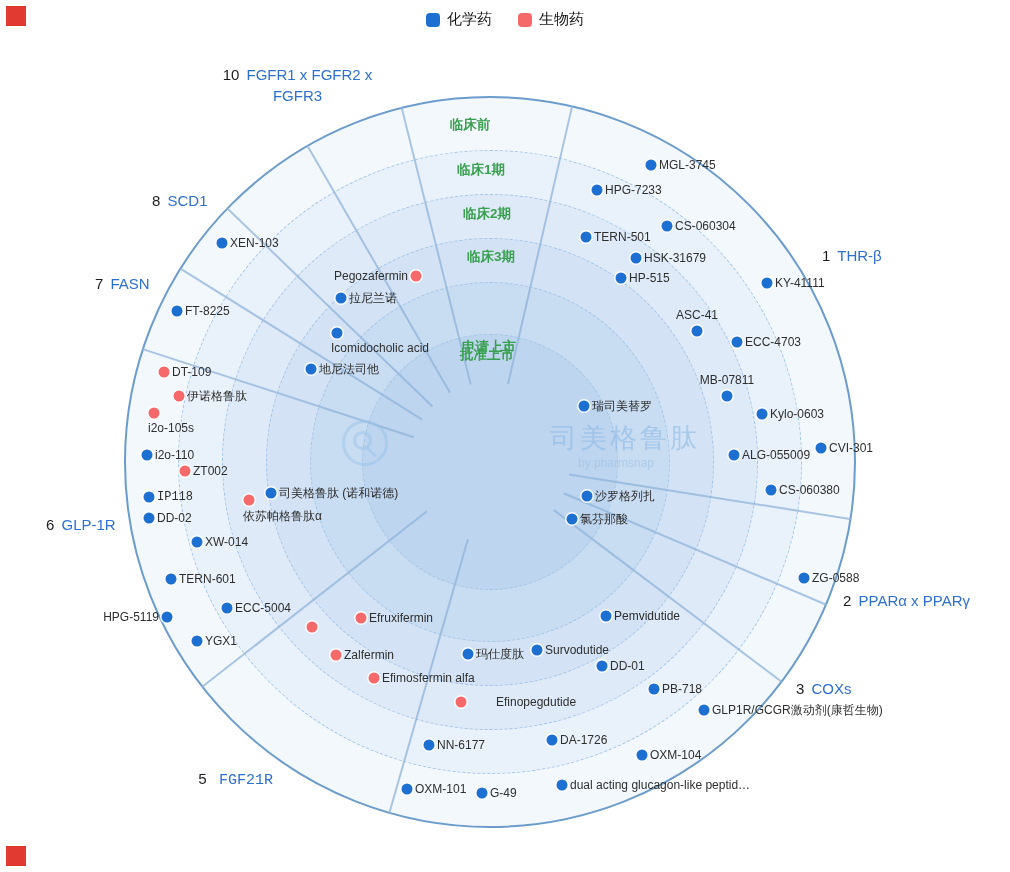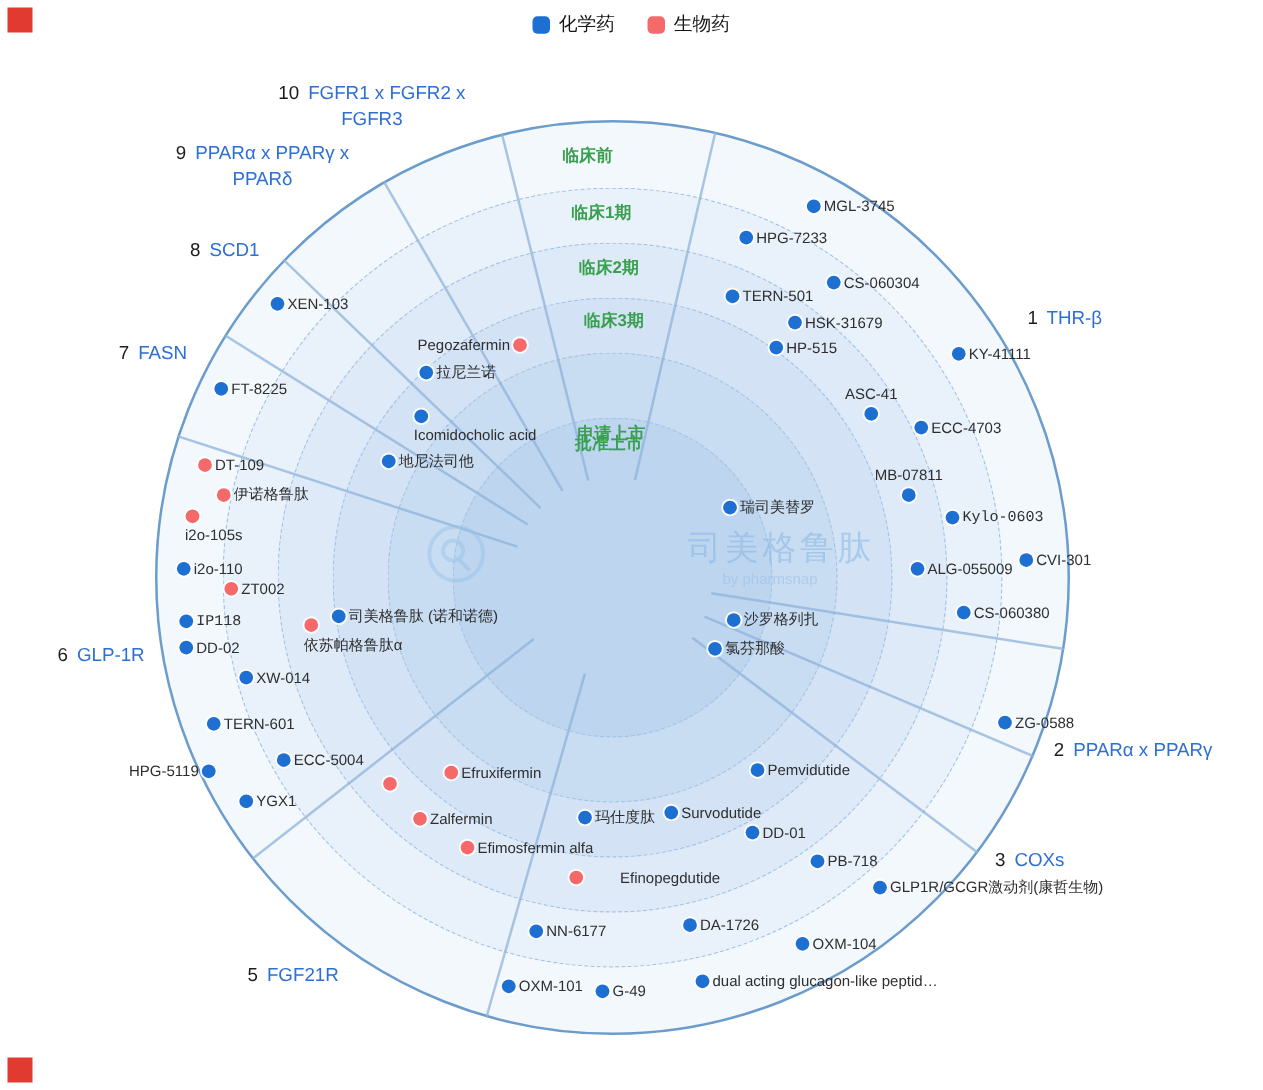--- a/index.html
+++ b/index.html
@@ -121,21 +121,21 @@
         <div class="drug-label" style="left: 629px; top: 278px; transform: translateY(-50%);">HP-515</div>
         <div class="drug-dot" title="KY-41111" style="left: 767px; top: 283px; background: rgb(29, 111, 210);"></div>
         <div class="drug-label" style="left: 775px; top: 283px; transform: translateY(-50%);">KY-41111</div>
         <div class="drug-dot" title="ASC-41" style="left: 697px; top: 331px; background: rgb(29, 111, 210);"></div>
         <div class="drug-label" style="left: 697px; top: 322px; transform: translate(-50%, -100%);">ASC-41</div>
         <div class="drug-dot" title="ECC-4703" style="left: 737px; top: 342px; background: rgb(29, 111, 210);"></div>
         <div class="drug-label" style="left: 745px; top: 342px; transform: translateY(-50%);">ECC-4703</div>
         <div class="drug-dot" title="MB-07811" style="left: 727px; top: 396px; background: rgb(29, 111, 210);"></div>
         <div class="drug-label" style="left: 727px; top: 387px; transform: translate(-50%, -100%);">MB-07811</div>
         <div class="drug-dot" title="Kylo-0603" style="left: 762px; top: 414px; background: rgb(29, 111, 210);"></div>
-        <div class="drug-label" style="left: 770px; top: 414px; transform: translateY(-50%); font-family: Liberation Mono, monospace;">Kylo-0603</div>
+        <div class="drug-label" style="left: 770px; top: 414px; transform: translateY(-50%);">Kylo-0603</div>
         <div class="drug-dot" title="CVI-301" style="left: 821px; top: 448px; background: rgb(29, 111, 210);"></div>
         <div class="drug-label" style="left: 829px; top: 448px; transform: translateY(-50%);">CVI-301</div>
         <div class="drug-dot" title="ALG-055009" style="left: 734px; top: 455px; background: rgb(29, 111, 210);"></div>
         <div class="drug-label" style="left: 742px; top: 455px; transform: translateY(-50%);">ALG-055009</div>
         <div class="drug-dot" title="CS-060380" style="left: 771px; top: 490px; background: rgb(29, 111, 210);"></div>
         <div class="drug-label" style="left: 779px; top: 490px; transform: translateY(-50%);">CS-060380</div>
         <div class="drug-dot" title="瑞司美替罗" style="left: 584px; top: 406px; background: rgb(29, 111, 210);"></div>
         <div class="drug-label" style="left: 592px; top: 406px; transform: translateY(-50%);">瑞司美替罗</div>
         <div class="drug-dot" title="沙罗格列扎" style="left: 587px; top: 496px; background: rgb(29, 111, 210);"></div>
         <div class="drug-label" style="left: 595px; top: 496px; transform: translateY(-50%);">沙罗格列扎</div>
@@ -215,21 +215,20 @@
         <div class="drug-dot" title="拉尼兰诺" style="left: 341px; top: 298px; background: rgb(29, 111, 210);"></div>
         <div class="drug-label" style="left: 349px; top: 298px; transform: translateY(-50%);">拉尼兰诺</div>
         <div class="drug-dot" title="Pegozafermin" style="left: 416px; top: 276px; background: rgb(246, 105, 106);"></div>
         <div class="drug-label" style="left: 408px; top: 276px; transform: translate(-100%, -50%);">Pegozafermin</div>
       </div>
     <div class="layer" id="layer-sectors">
         <div class="sector-label" style="left: 822px; top: 255px; transform: translateY(-50%);"><span class="rank">1</span> <span class="tname">THR-β</span></div>
         <div class="sector-label" style="left: 843px; top: 600px; transform: translateY(-50%);"><span class="rank">2</span> <span class="tname">PPARα x PPARγ</span></div>
         <div class="sector-label" style="left: 796px; top: 688px; transform: translateY(-50%);"><span class="rank">3</span> <span class="tname">COXs</span></div>
         <div class="sector-label" style="left: 545px; top: 889px; transform: translateY(-50%);"><span class="rank">4</span> <span class="tname">GCGR x GLP-1R</span></div>
-        <div class="sector-label" style="left: 198px; top: 780px; transform: translateY(-50%);"><span class="rank">5</span> <span class="tname">FGF21R</span></div>
+        <div class="sector-label" style="left: 198px; top: 780px; transform: translateY(-50%); font-family: Liberation Mono, monospace;"><span class="rank">5</span> <span class="tname">FGF21R</span></div>
         <div class="sector-label" style="left: 46px; top: 524px; transform: translateY(-50%);"><span class="rank">6</span> <span class="tname">GLP-1R</span></div>
         <div class="sector-label" style="left: 95px; top: 283px; transform: translateY(-50%);"><span class="rank">7</span> <span class="tname">FASN</span></div>
         <div class="sector-label" style="left: 152px; top: 200px; transform: translateY(-50%);"><span class="rank">8</span> <span class="tname">SCD1</span></div>
-        <div class="sector-label wrap" style="left: 135px; top: 112px; width: 150px;"><span class="rank">9</span> <span class="tname">PPARα x PPARγ x PPARδ</span></div>
         <div class="sector-label wrap" style="left: 215px; top: 64px; width: 165px;"><span class="rank">10</span> <span class="tname">FGFR1 x FGFR2 x FGFR3</span></div>
       </div>
   </div>
 </div>
 
 </body></html>

